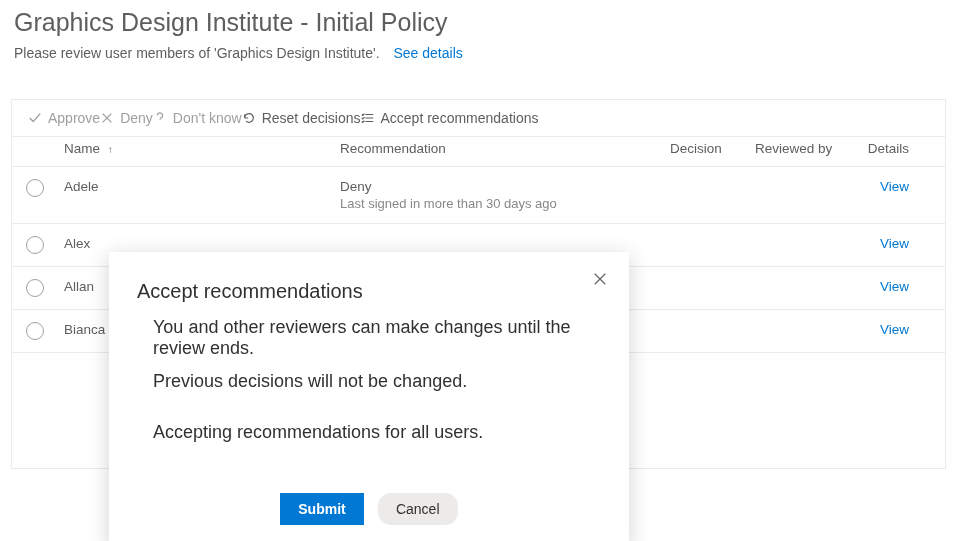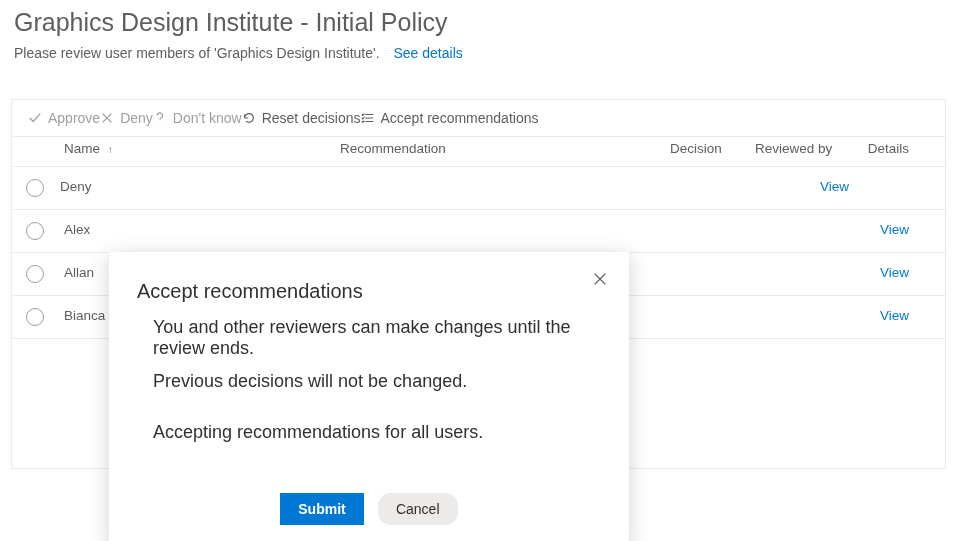--- a/index.html
+++ b/index.html
@@ -172,22 +172,24 @@
       <span class="sort-arrow">↑</span>
     </div>
     <div>Recommendation</div>
     <div>Decision</div>
     <div>Reviewed by</div>
     <div style="text-align:right;padding-right:6px">Details</div>
   </div>
 
   <div class="row">
     <div class="radio"></div>
+    <div class="col-name">Adele</div>
     <div>
       <div>Deny</div>
+      <div class="rec-sub">Last signed in more than 30 days ago</div>
     </div>
     <div></div>
     <div></div>
     <div class="view-link">View</div>
   </div>
 
   <div class="row">
     <div class="radio"></div>
     <div class="col-name">Alex</div>
     <div></div>

